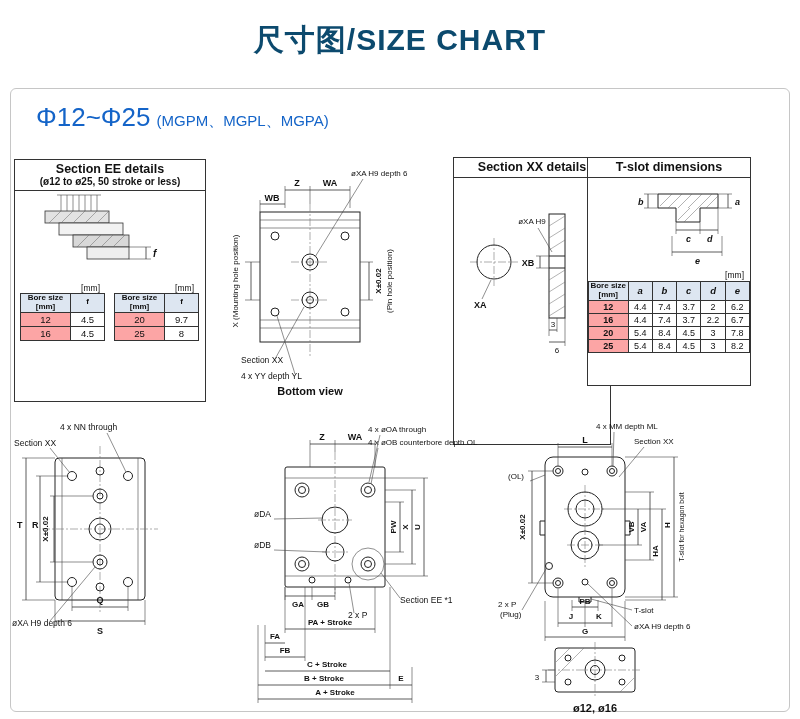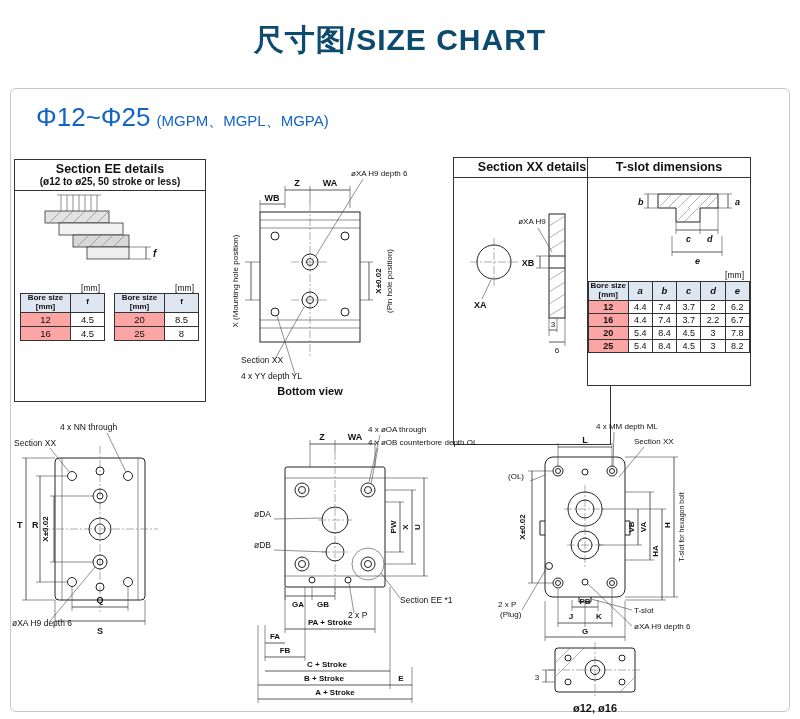--- a/index.html
+++ b/index.html
@@ -126,21 +126,21 @@
             <tbody>
           <tr>
             <th class="c1">
               <div>Bore size</div>
               <div>[mm]</div>
             </th>
             <th class="c2">f</th>
           </tr>
           <tr>
             <td class="sh">20</td>
-            <td>8.5</td>
+            <td>9.7</td>
           </tr>
           <tr>
             <td class="sh">25</td>
             <td>8</td>
           </tr>
         </tbody>
           </table>
       </div>
     </div>
   </div>

